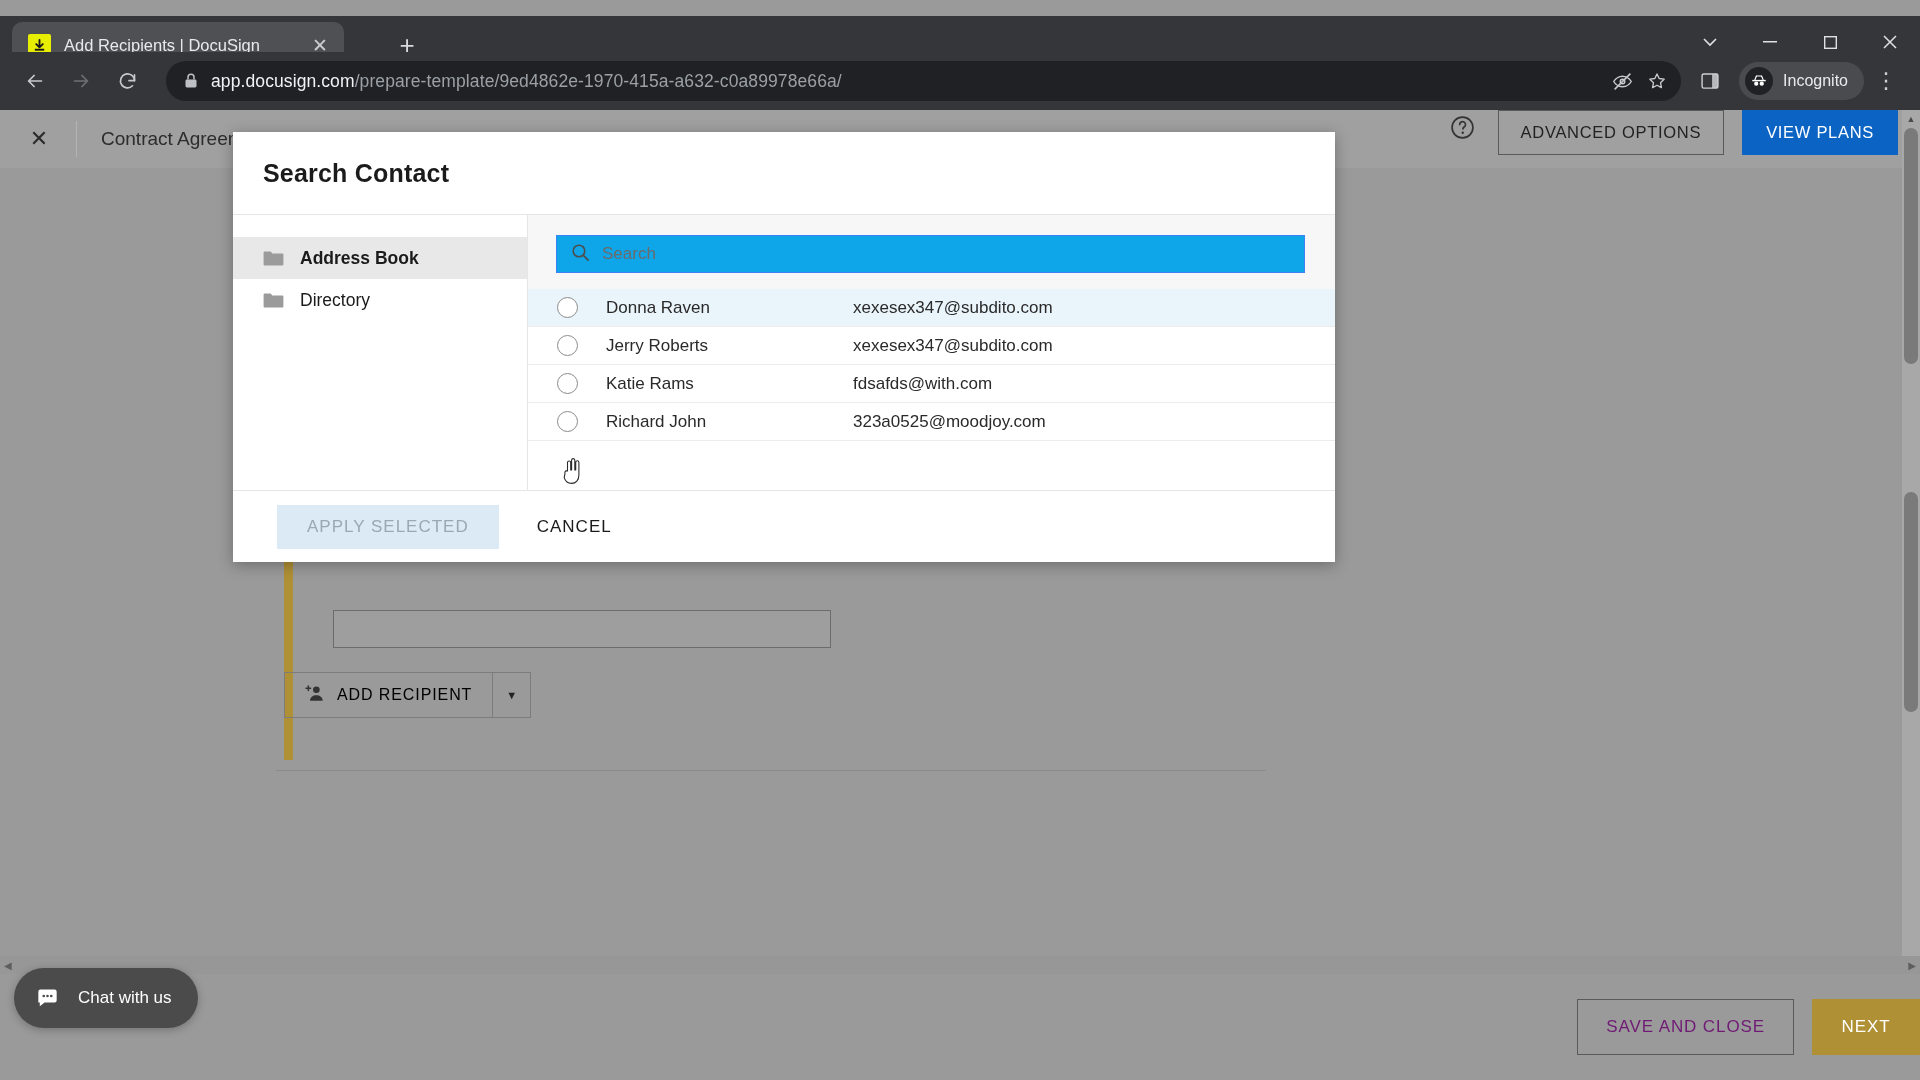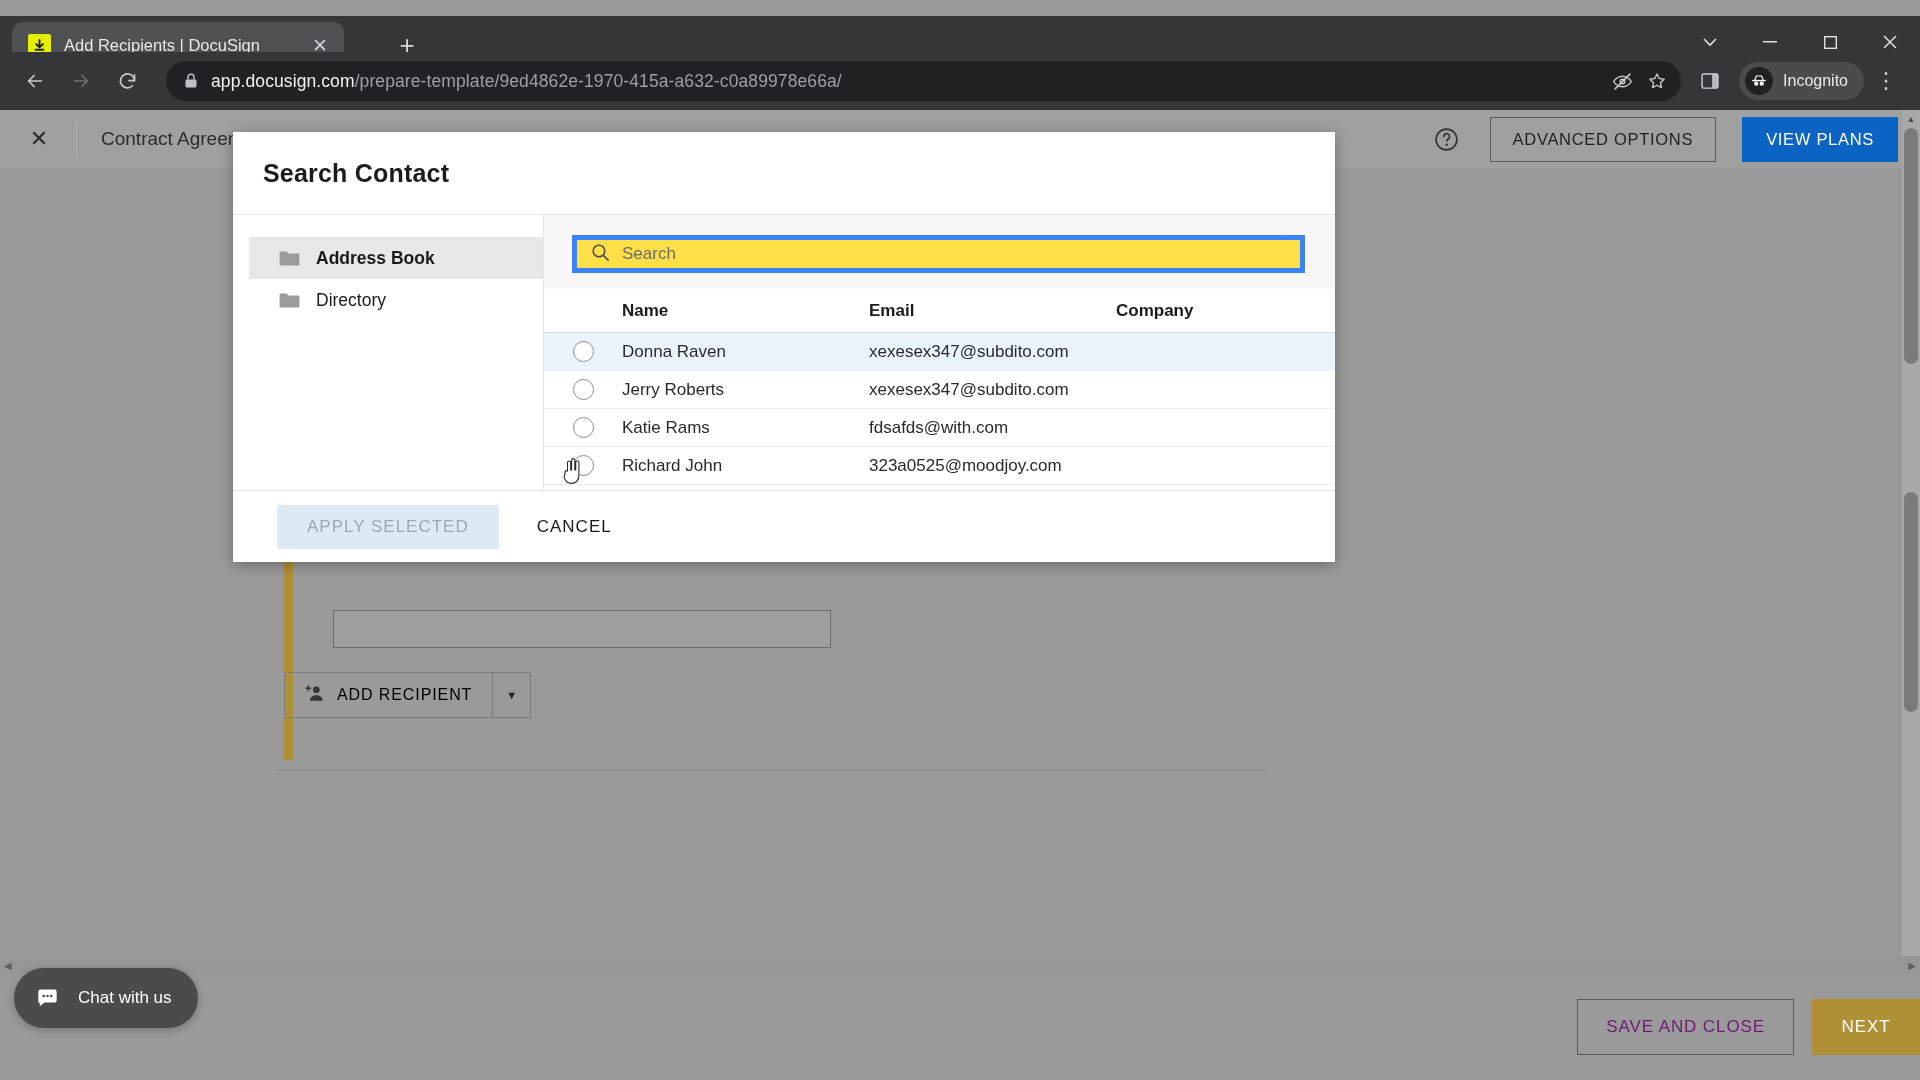--- a/index.html
+++ b/index.html
@@ -91,21 +91,21 @@
     position: absolute; top: 0; left: 0; width: 1920px; height: 58px;
     background: #a0a0a0; display: flex; align-items: center; padding-left: 22px;
   }
   .ds-close {
     width: 34px; height: 34px; display: flex; align-items: center; justify-content: center;
     color: #2a2a2a; font-size: 22px; font-weight: 300;
   }
   .ds-divider { width: 1px; height: 36px; background: #b4b4b4; margin: 0 24px 0 20px; }
   .ds-doc-title { font-size: 19px; color: #2c2c2c; }
   .ds-header-right {
-    position: absolute; right: 22px; top: 0; height: 58px; display: flex; align-items: center; gap: 26px;
+    position: absolute; right: 22px; top: 0; height: 58px; display: flex; gap: 18px;
   }
   .help-icon { width: 34px; height: 34px; display:flex; align-items:center; justify-content:center; color:#333; }
   .btn-outline {
     height: 45px; border: 1px solid #5a5a5a; background: transparent; color: #222;
     font-size: 16.5px; letter-spacing: 0.7px; padding: 0 22px; display: flex;
     align-items: center; font-family: "Liberation Sans", sans-serif;
   }
   .btn-blue {
     height: 45px; background: #0b64c4; color: #fff; font-size: 16.5px; letter-spacing: 0.7px;
     padding: 0 24px; display: flex; align-items: center; border: none;
@@ -177,35 +177,35 @@
   
   .modal {
     position: absolute; left: 233px; top: 22px; width: 1102px; height: 430px;
     background: #fff; box-shadow: 0 3px 14px rgba(0,0,0,0.3); display: flex; flex-direction: column;
   }
   .modal-header {
     height: 83px; display: flex; align-items: center; padding-left: 30px;
     border-bottom: 1px solid #e6e6e6; flex: 0 0 auto;
   }
   .modal-title { font-size: 25px; font-weight: bold; color: #1b1b1b; letter-spacing: 0.2px; }
-  .modal-body { flex: 1 1 auto; display: flex; min-height: 0; padding-left: 16px; }
+  .modal-body { flex: 1 1 auto; display: flex; min-height: 0; }
   .modal-side {
     width: 295px; flex: 0 0 auto; background: #fff; border-right: 1px solid #e6e6e6;
     padding-top: 22px;
   }
   .side-item {
     height: 42px; display: flex; align-items: center; padding-left: 30px; gap: 16px;
     font-size: 17.5px; color: #1b1b1b;
   }
   .side-item.active { background: #e8e8e8; font-weight: bold; }
   .folder-icon { width: 21px; height: 17px; flex: 0 0 auto; }
   .modal-main { flex: 1 1 auto; display: flex; flex-direction: column; min-width: 0; background:#fff; }
   .search-row { padding: 20px 30px 16px 28px; background: #f7f7f7; flex: 0 0 auto; }
   .search-box {
-    height: 38px; border: 5px solid #3b82f6; background: #fde047; display: flex; align-items: center;
+    height: 38px; border: 1px solid #3b82f6; background: #0ea5e9; display: flex; align-items: center;
     padding: 0 14px; gap: 12px;
   }
   .search-box input {
     flex: 1 1 auto; border: none; outline: none; font-size: 17px; color: #4d4d4d;
     font-family: "Liberation Sans", sans-serif; background: transparent;
   }
   .search-box input::placeholder { color: #6b6b6b; }
   .tbl { flex: 1 1 auto; overflow: hidden; }
   .tbl-head {
     display: flex; align-items: center; height: 44px; border-bottom: 1px solid #dcdcdc;
@@ -443,26 +443,20 @@
                 <svg width="19" height="19" viewBox="0 0 20 20">
                     <circle cx="8.4" cy="8.4" r="6.1" stroke="#4d4d4d" stroke-width="1.7" fill="none"></circle>
                     <path d="M13 13l5 5" stroke="#4d4d4d" stroke-width="1.7" stroke-linecap="round"></path>
                   </svg>
               </span>
               <input type="text" placeholder="Search" style="">
             </div>
           </div>
 
           <div class="tbl">
-            <div class="tbl-head">
-              <div class="c-radio"></div>
-              <div class="c-name">Name</div>
-              <div class="c-email">Email</div>
-              <div class="c-company">Company</div>
-            </div>
 
             <div class="tbl-row hover">
               <div class="c-radio">
                   <span class="radio"></span>
                 </div>
               <div class="c-name">Donna Raven</div>
               <div class="c-email">xexesex347@subdito.com</div>
               <div class="c-company"></div>
             </div>
             <div class="tbl-row">

